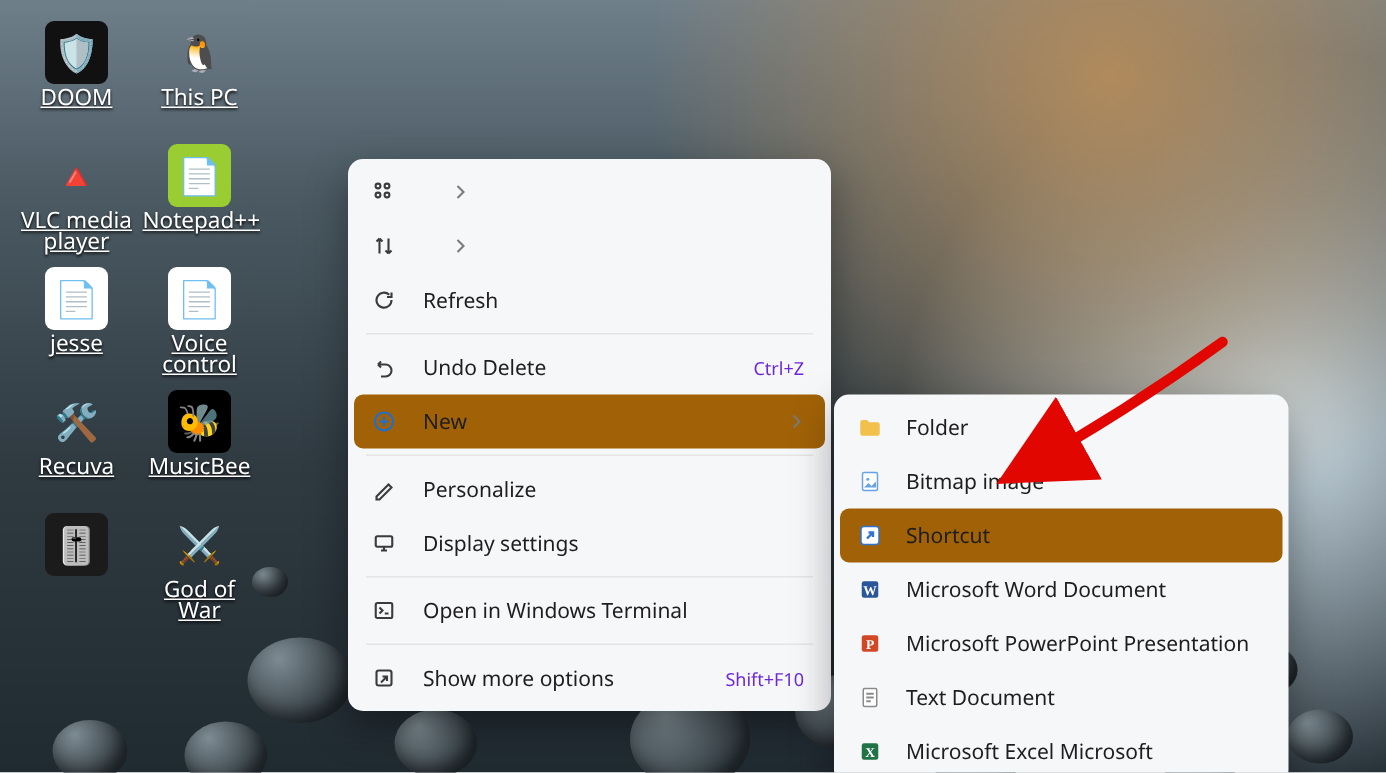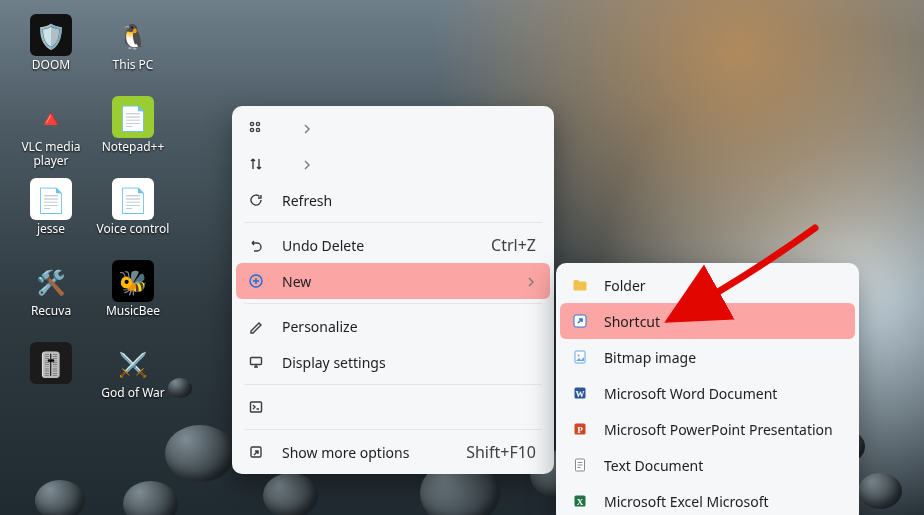--- a/index.html
+++ b/index.html
@@ -44,62 +44,63 @@
   }
   .d-icon .glyph {
     width: 42px; height: 42px;
     display: flex; align-items: center; justify-content: center;
     font-size: 24px;
     border-radius: 6px;
   }
   .d-icon .label {
     margin-top: 2px;
     text-align: center;
-    font-size: 12px;
+    font-size: 15px;
     line-height: 14px;
     color: #fff;
     text-shadow: 0 1px 2px #000;
     max-width: 76px;
+    text-decoration: underline;
   }
   
   .menu {
     position: absolute;
     background: #f6f7f9;
     color: #1e1e1e;
     border-radius: 10px;
     box-shadow: 0 10px 28px rgba(0,0,0,.35);
     padding: 4px;
     font-size: 14px;
   }
   .menu .row {
     display: flex;
     align-items: center;
     height: 36px;
     padding: 0 14px 0 10px;
     border-radius: 6px;
     position: relative;
   }
-  .menu .row.hover { background: #fca5a5; }
+  .menu .row.hover { background: #a16207; }
   .menu .sep {
     height: 1px;
     background: #e5e5e5;
     margin: 4px 8px;
   }
   .menu .ic {
     width: 20px; height: 20px;
     display: inline-flex;
     align-items: center; justify-content: center;
     margin-right: 16px;
     color: #3b3b3b;
     flex-shrink: 0;
   }
   .menu .txt { flex: 1; }
   .menu .hint {
-    color: #404040;
-    font-size: 16px;
+    color: #6d28d9;
+    font-size: 12px;
     margin-left: 20px;
   }
   .menu .chev {
     color: #7a7a7a;
     margin-left: 20px;
   }
   .submenu {
     width: 295px;
   }
   .submenu .ic { margin-right: 14px; }
@@ -252,20 +253,21 @@
         <span class="txt">Display settings</span>
       </div>
       <div class="sep"></div>
       <div class="row">
         <span class="ic">
           <svg width="16" height="16" viewBox="0 0 16 16" fill="none" stroke="currentColor" stroke-width="1.4">
             <rect x="2.5" y="3" width="11" height="10" rx="1"></rect>
             <path d="M5 6l2 2-2 2M8.5 10H11"></path>
           </svg>
         </span>
+        <span class="txt">Open in Windows Terminal</span>
       </div>
       <div class="sep"></div>
       <div class="row">
         <span class="ic">
           <svg width="16" height="16" viewBox="0 0 16 16" fill="none" stroke="currentColor" stroke-width="1.4">
             <rect x="3" y="3" width="10" height="10" rx="1.5"></rect>
             <path d="M6 11l4-4M10 10V7H7"></path>
           </svg>
         </span>
         <span class="txt">Show more options</span>
@@ -274,39 +276,39 @@
     </div>
 
   <div class="menu submenu" id="submenu" style="left:556px; top:263px;">
       <div class="row">
         <span class="ic">
           <svg width="16" height="16" viewBox="0 0 16 16">
             <path fill="#f2c14b" d="M1.5 4.5A1.5 1.5 0 0 1 3 3h3l1.5 1.5H13A1.5 1.5 0 0 1 14.5 6v6A1.5 1.5 0 0 1 13 13.5H3A1.5 1.5 0 0 1 1.5 12V4.5z"></path>
           </svg>
         </span>
         <span class="txt">Folder</span>
-      </div>
-      <div class="row hover">
-        <span class="ic">
-          <svg width="16" height="16" viewBox="0 0 16 16">
-            <rect x="2" y="2" width="12" height="12" rx="2" fill="#fff" stroke="#2e74d0"></rect>
-            <path d="M6 10l4-4M10 9V6H7" stroke="#2e74d0" stroke-width="1.6" fill="none"></path>
-          </svg>
-        </span>
-        <span class="txt">Shortcut</span>
       </div>
       <div class="row">
         <span class="ic">
           <svg width="16" height="16" viewBox="0 0 16 16">
             <rect x="3" y="2" width="10" height="12" rx="1" fill="#fff" stroke="#6aa2e6"></rect>
             <circle cx="6.5" cy="6.5" r="1" fill="#6aa2e6"></circle>
             <path d="M4 12l3-3 2 2 3-3v4H4z" fill="#6aa2e6"></path>
           </svg>
         </span>
         <span class="txt">Bitmap image</span>
+      </div>
+      <div class="row hover">
+        <span class="ic">
+          <svg width="16" height="16" viewBox="0 0 16 16">
+            <rect x="2" y="2" width="12" height="12" rx="2" fill="#fff" stroke="#2e74d0"></rect>
+            <path d="M6 10l4-4M10 9V6H7" stroke="#2e74d0" stroke-width="1.6" fill="none"></path>
+          </svg>
+        </span>
+        <span class="txt">Shortcut</span>
       </div>
       <div class="row">
         <span class="ic">
           <svg width="16" height="16" viewBox="0 0 16 16">
             <rect x="2.5" y="2.5" width="11" height="11" rx="1.5" fill="#2b579a"></rect>
             <text x="8" y="11.5" text-anchor="middle" font-size="9" font-weight="700" fill="#fff" font-family="Segoe UI">W</text>
           </svg>
         </span>
         <span class="txt">Microsoft Word Document</span>
       </div>

